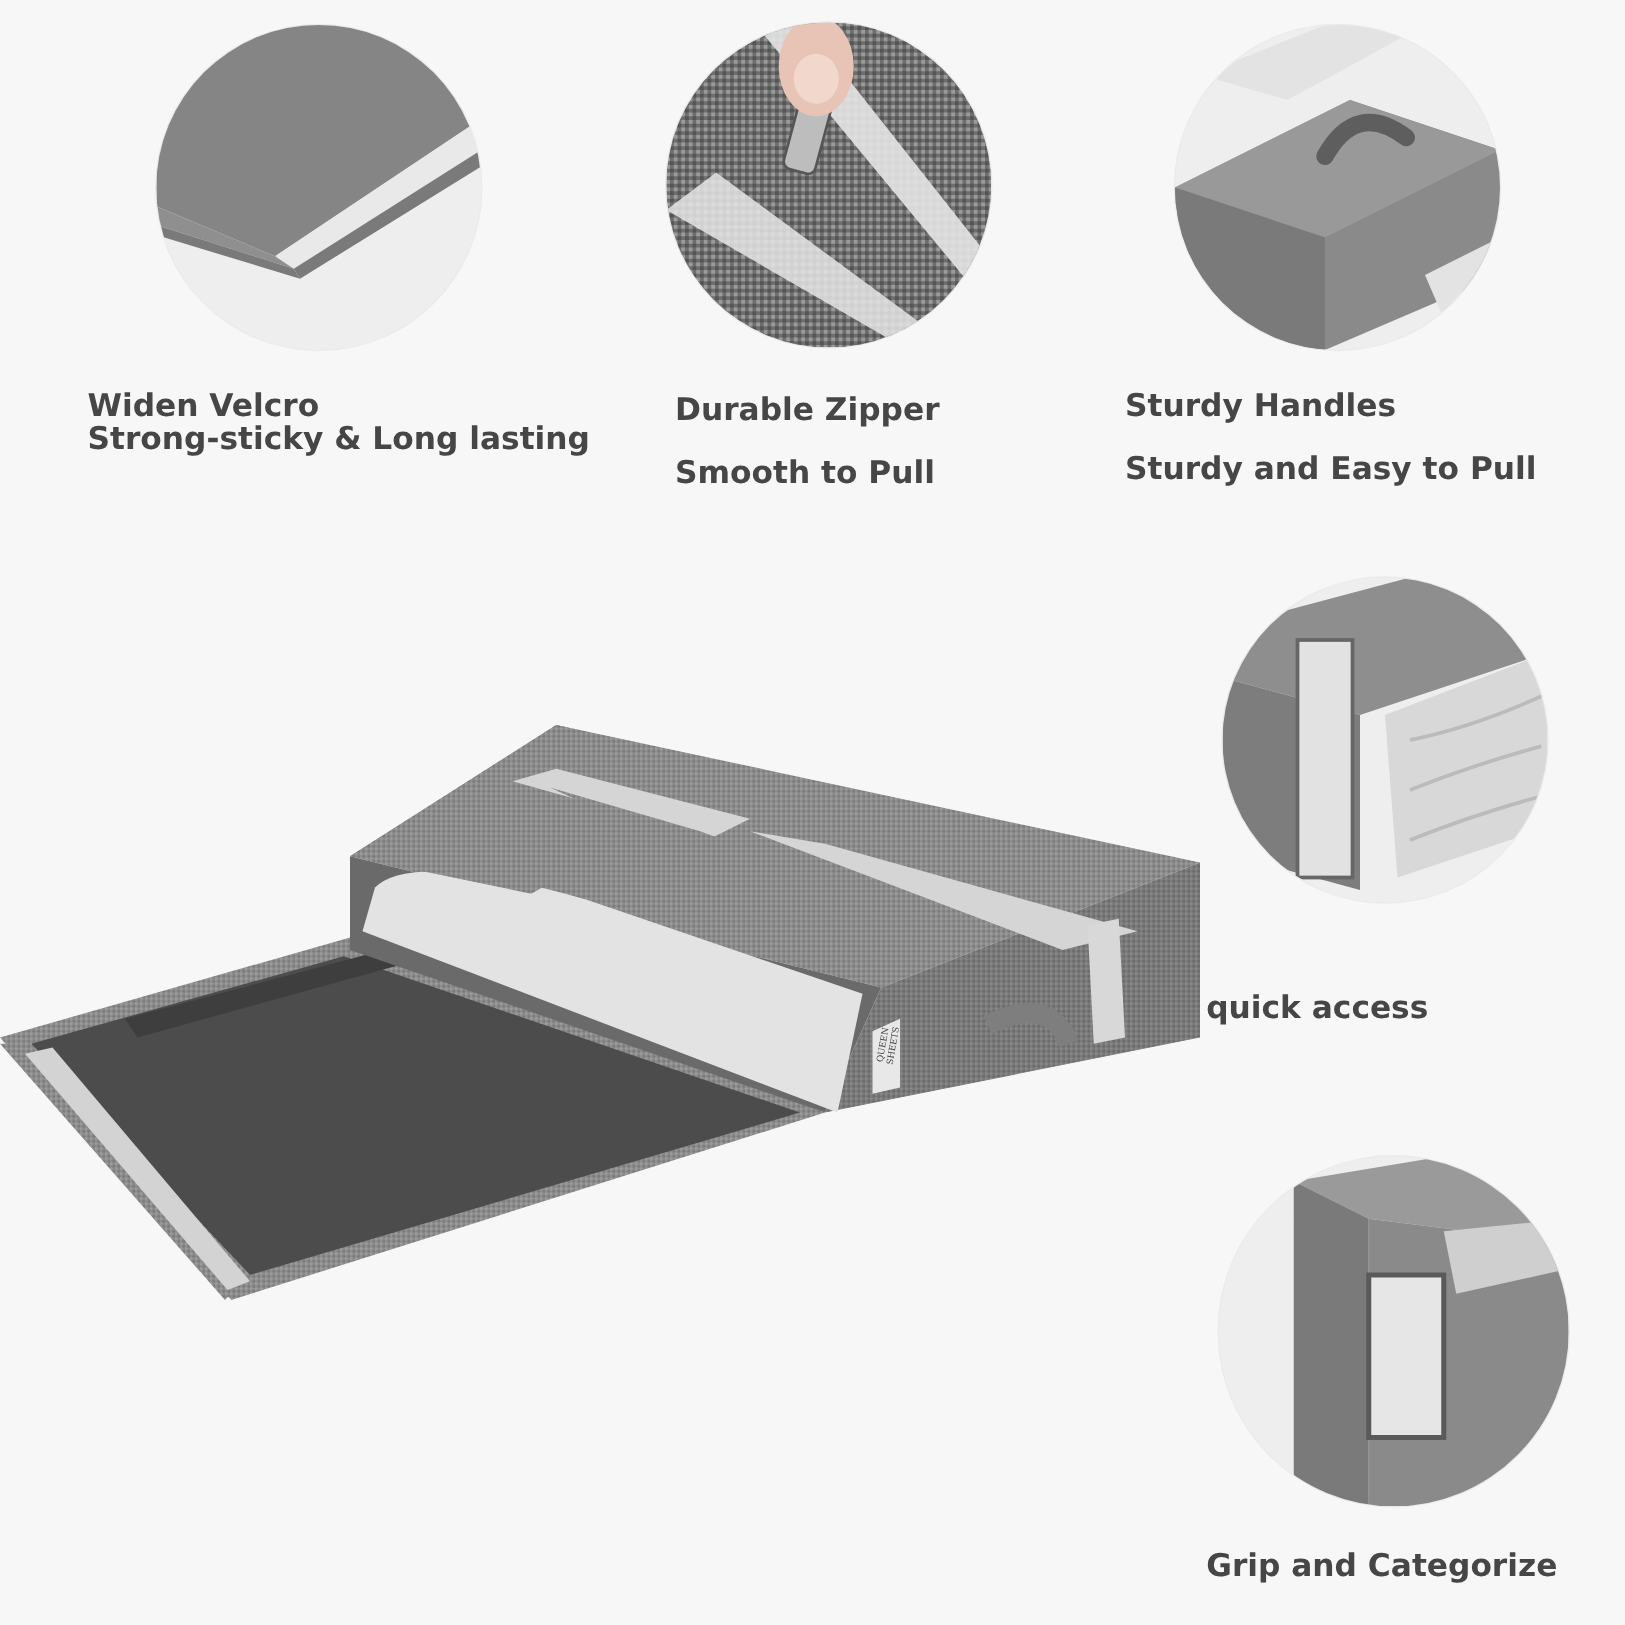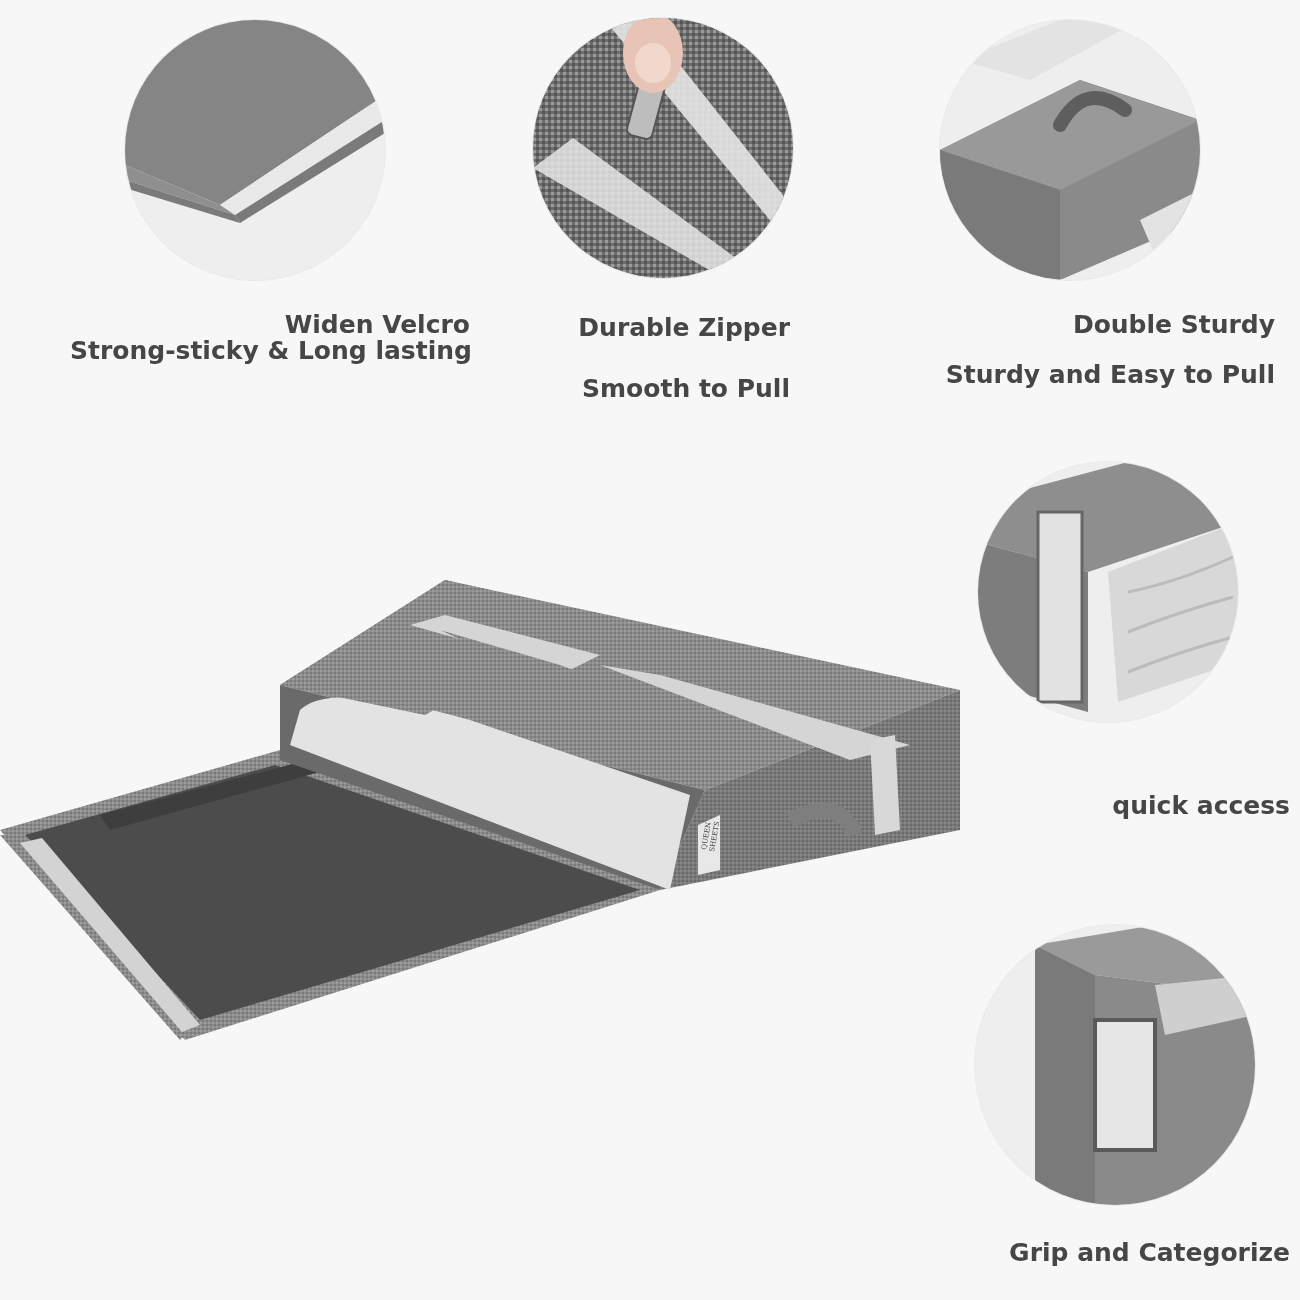--- a/index.html
+++ b/index.html
@@ -12,21 +12,21 @@
     }
     .circle {
       position: absolute;
       border-radius: 50%;
       overflow: hidden;
       background: #ececec;
       box-shadow: 0 0 0 1px #eaeaea;
     }
     .caption {
       position: absolute;
-      text-align: right;
+      text-align: left;
       color: #464646;
       font-weight: bold;
       font-size: 25px;
       line-height: 1;
       white-space: nowrap;
     }
     .caption div { height: 26px; }
     svg { display: block; }
   </style>
 </head>
@@ -59,36 +59,36 @@
     <rect width="260" height="260" fill="url(#weave)"></rect>
     <polygon points="70,0 110,0 260,190 260,230" fill="#e6e6e6" opacity="0.9"></polygon>
     <polygon points="0,150 40,120 230,260 190,260" fill="#e6e6e6" opacity="0.85"></polygon>
     <rect x="100" y="60" width="26" height="60" rx="6" fill="#bdbdbd" stroke="#555" stroke-width="2" transform="rotate(15 113 90)"></rect>
     <ellipse cx="120" cy="35" rx="30" ry="40" fill="#e8c4b6"></ellipse>
     <ellipse cx="120" cy="45" rx="18" ry="20" fill="#f1d7cc"></ellipse>
   </svg>
 </div>
 <div class="caption" style="left:540px;top:315px;width:250px;">
   <div>Durable Zipper</div>
-  <div style="margin-top:35px">Smooth to Pull</div>
+  <div style="margin-top:24px">Smooth to Pull</div>
 </div>
 
 <div class="circle" style="left:940px;top:20px;width:260px;height:260px;">
   <svg width="260" height="260" viewBox="0 0 260 260">
     <rect width="260" height="260" fill="#eeeeee"></rect>
     <polygon points="0,130 140,60 260,100 260,200 120,260 0,250" fill="#8a8a8a"></polygon>
     <polygon points="0,130 140,60 260,100 120,170" fill="#999"></polygon>
     <polygon points="0,130 120,170 120,260 0,250" fill="#7a7a7a"></polygon>
     <polygon points="20,40 120,0 200,0 90,60" fill="#e3e3e3"></polygon>
     <path d="M120,105 Q145,60 185,90" stroke="#5e5e5e" stroke-width="14" fill="none" stroke-linecap="round"></path>
     <polygon points="200,200 260,170 260,215 215,235" fill="#e3e3e3"></polygon>
   </svg>
 </div>
 <div class="caption" style="left:900px;top:312px;width:375px;">
-  <div>Double Sturdy</div>
+  <div>Sturdy Handles</div>
   <div style="margin-top:24px">Sturdy and Easy to Pull</div>
 </div>
 
 <div class="circle" style="left:978px;top:462px;width:260px;height:260px;">
   <svg width="260" height="260" viewBox="0 0 260 260">
     <rect width="260" height="260" fill="#eeeeee"></rect>
     <polygon points="0,40 150,0 260,30 260,60 110,110 0,80" fill="#8e8e8e"></polygon>
     <polygon points="0,80 110,110 110,250 0,220" fill="#7d7d7d"></polygon>
     <rect x="60" y="50" width="44" height="190" fill="#e2e2e2" stroke="#666" stroke-width="3"></rect>
     <polygon points="130,110 260,60 260,200 140,240" fill="#d8d8d8"></polygon>

